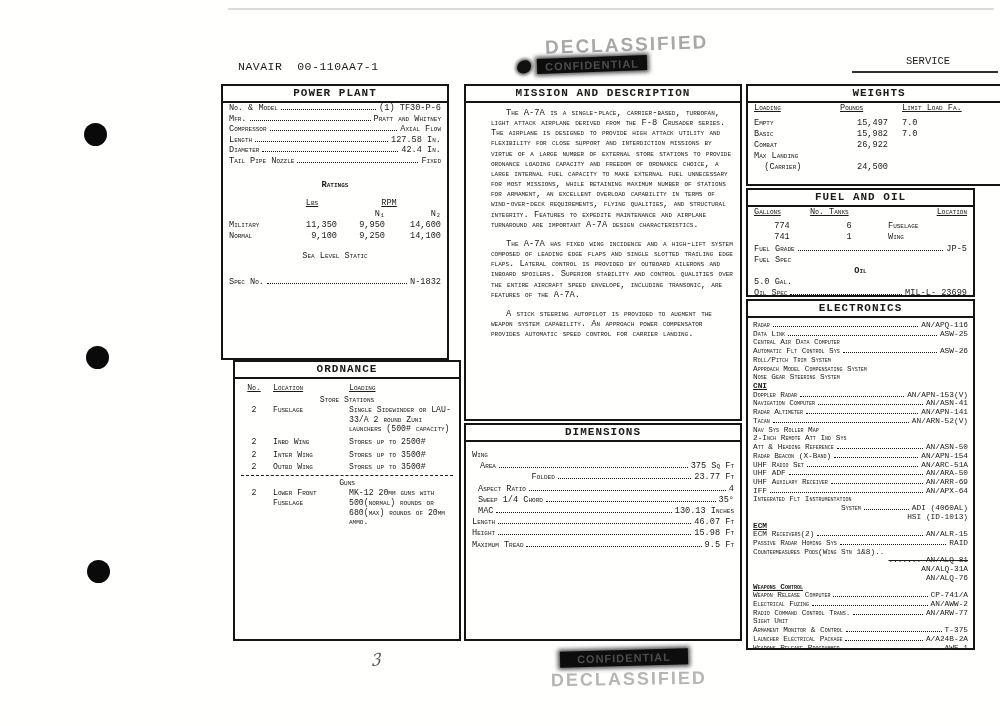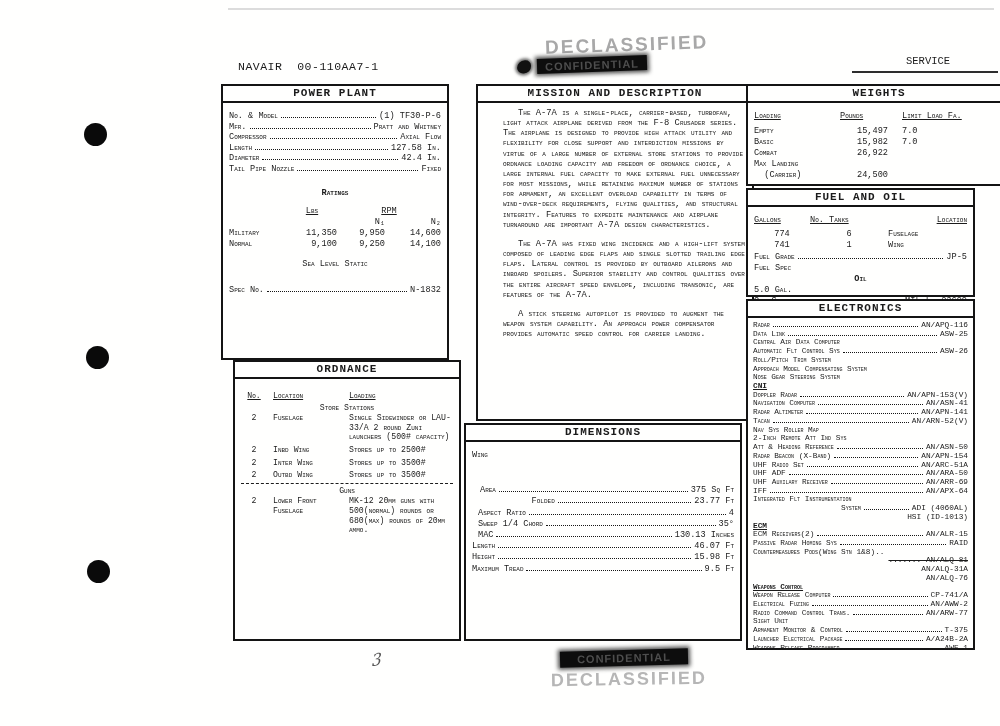--- a/index.html
+++ b/index.html
@@ -26,24 +26,24 @@
   .decl-top{left:545px;top:34px;font-size:19px;transform:rotate(-2deg);}
   .conf-top{left:537px;top:57px;width:110px;height:15px;transform:rotate(-2deg);}
   .conf-bot{left:560px;top:650px;width:128px;height:16px;transform:rotate(-1.5deg);}
   .decl-bot{left:551px;top:669px;font-size:18px;transform:rotate(-1deg);color:#b6b6b6;}
   .pagenum{left:372px;top:650px;font-size:16px;color:#555;font-family:"DejaVu Serif",serif;
       font-style:italic;transform:rotate(-12deg) skewX(-12deg);font-variant:normal;}
   
   .sec{position:absolute;border:2px solid #141414;box-sizing:border-box;background:#fffffe;}
   .sec-h{text-align:center;font-weight:700;font-size:11px;letter-spacing:1px;
       border-bottom:2px solid #141414;padding:1px 0 1px 0;line-height:13px;}
-  .sec-b{padding:8px 6px;}
+  .sec-b{padding:0 6px;}
   .sec-powerplant{left:221px;top:84px;width:228px;height:276px;}
   .sec-ordnance{left:233px;top:360px;width:228px;height:281px;}
-  .sec-mission{left:476px;top:84px;width:278px;height:337px;}
+  .sec-mission{left:464px;top:84px;width:278px;height:337px;}
   .sec-dimensions{left:464px;top:423px;width:278px;height:218px;}
   .sec-weights{left:746px;top:84px;width:266px;height:102px;}
   .sec-fuel{left:746px;top:188px;width:229px;height:109px;}
   .sec-electronics{left:746px;top:299px;width:229px;height:351px;}
   
   .lrow{display:flex;align-items:baseline;white-space:pre;}
   .lrow .lbl{white-space:pre;}
   .lrow .lead{flex:1;border-bottom:1.6px dotted #161616;margin:0 3px 2px 3px;min-width:0;}
   .lrow .val{white-space:pre;}
   .f-r{justify-content:flex-end;}
@@ -257,21 +257,21 @@
   <div class="sec sec-dimensions">
     <div class="sec-h">DIMENSIONS</div>
     <div class="sec-b dim">
 
         <div class="lrow noval">
           <span class="lbl">Wing</span>
           
           
         </div>
 
-        <div class="lrow" style="padding-left: 8px; margin-top: 24px;">
+        <div class="lrow" style="padding-left: 8px;">
           <span class="lbl">Area</span>
           <span class="lead"></span>
           <span class="val">375 Sq Ft</span>
         </div>
 
 
         <div class="lrow" style="padding-left: 8px;">
           <span class="lbl">          Folded</span>
           <span class="lead"></span>
           <span class="val">23.77 Ft</span>

